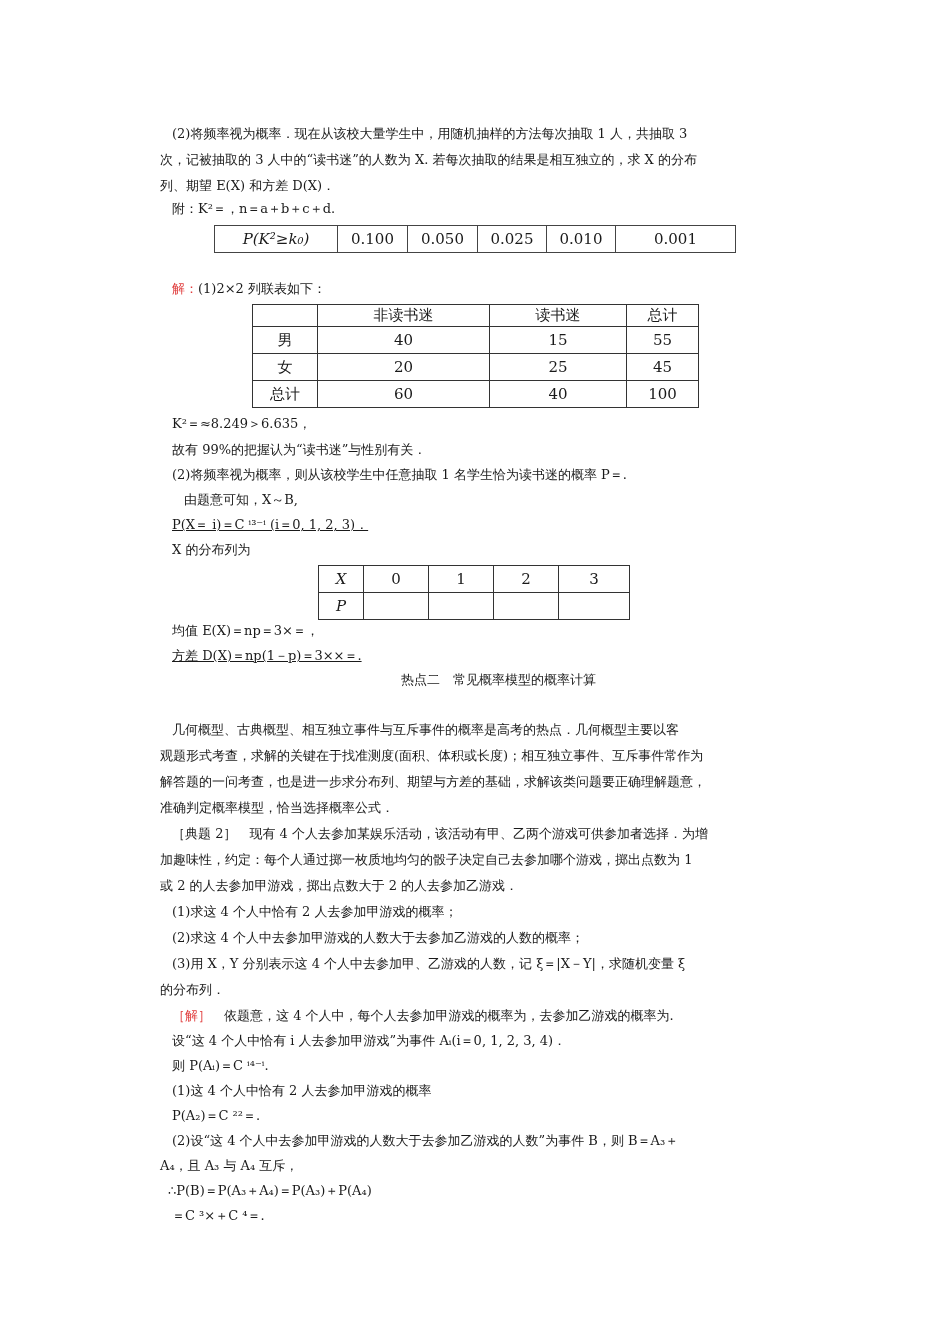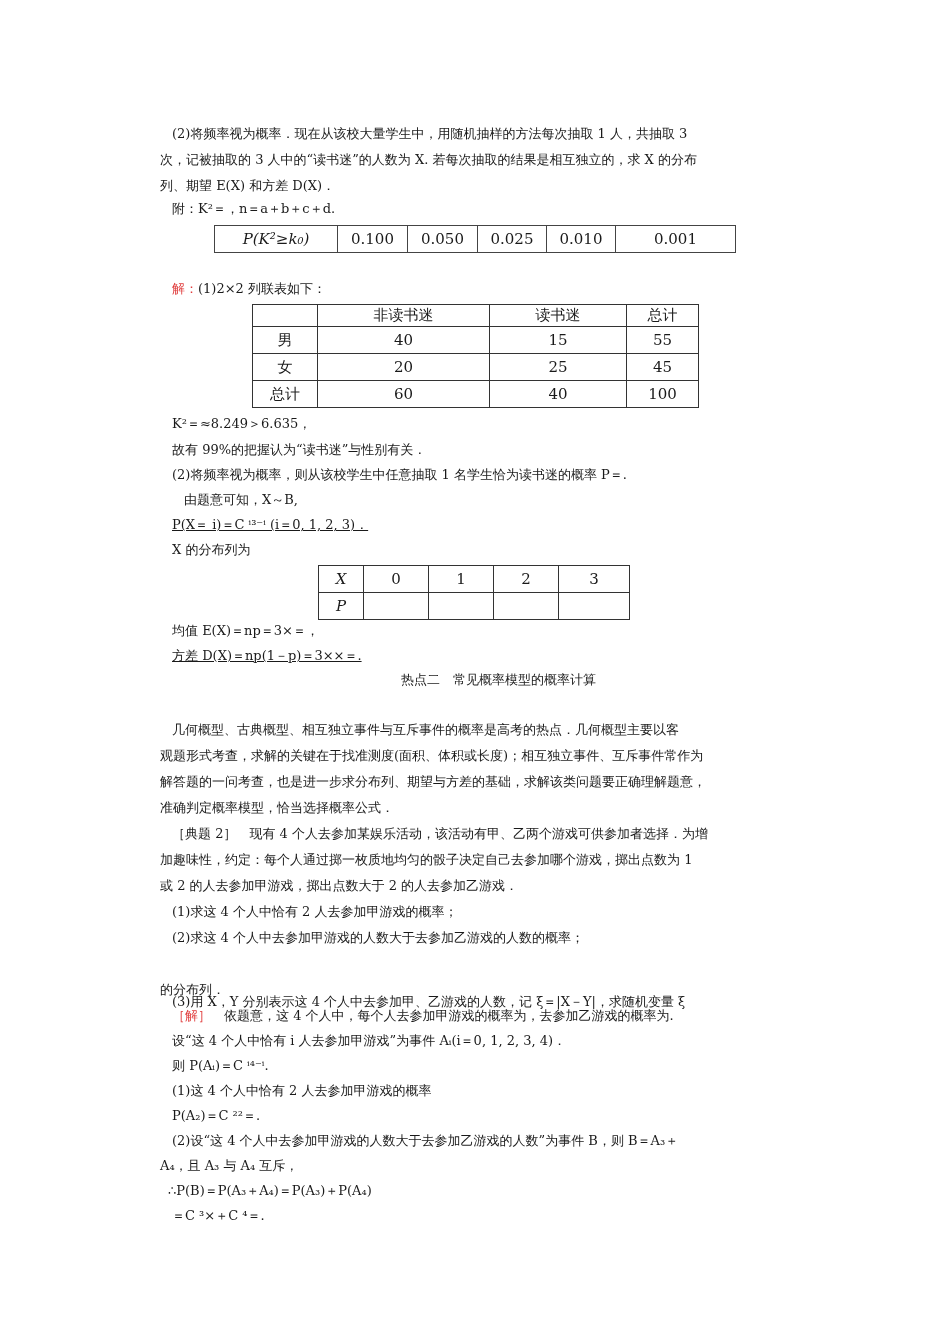--- a/index.html
+++ b/index.html
@@ -99,21 +99,21 @@
 <div class="line" style="left:172px;top:720px;">几何概型、古典概型、相互独立事件与互斥事件的概率是高考的热点．几何概型主要以客</div>
 <div class="line" style="left:160px;top:746px;">观题形式考查，求解的关键在于找准测度(面积、体积或长度)；相互独立事件、互斥事件常作为</div>
 <div class="line" style="left:160px;top:772px;">解答题的一问考查，也是进一步求分布列、期望与方差的基础，求解该类问题要正确理解题意，</div>
 <div class="line" style="left:160px;top:798px;">准确判定概率模型，恰当选择概率公式．</div>
 
 <div class="line" style="left:172px;top:824px;">［典题 2］　现有 4 个人去参加某娱乐活动，该活动有甲、乙两个游戏可供参加者选择．为增</div>
 <div class="line" style="left:160px;top:850px;">加趣味性，约定：每个人通过掷一枚质地均匀的骰子决定自己去参加哪个游戏，掷出点数为 1</div>
 <div class="line" style="left:160px;top:876px;">或 2 的人去参加甲游戏，掷出点数大于 2 的人去参加乙游戏．</div>
 <div class="line" style="left:172px;top:902px;">(1)求这 4 个人中恰有 2 人去参加甲游戏的概率；</div>
 <div class="line" style="left:172px;top:928px;">(2)求这 4 个人中去参加甲游戏的人数大于去参加乙游戏的人数的概率；</div>
-<div class="line" style="left:172px;top:954px;margin-top:38px;">(3)用 X，Y 分别表示这 4 个人中去参加甲、乙游戏的人数，记 ξ＝|X－Y|，求随机变量 ξ</div>
+<div class="line" style="left:172px;top:954px;">(3)用 X，Y 分别表示这 4 个人中去参加甲、乙游戏的人数，记 ξ＝|X－Y|，求随机变量 ξ</div>
 <div class="line" style="left:160px;top:980px;">的分布列．</div>
 
 <div class="line" style="left:172px;top:1006px;">
   <span class="red">［解］</span><span>　依题意，这 4 个人中，每个人去参加甲游戏的概率为，去参加乙游戏的概率为.</span>
 </div>
 <div class="line" style="left:172px;top:1031px;">设“这 4 个人中恰有 i 人去参加甲游戏”为事件 Aᵢ(i＝0, 1, 2, 3, 4)．</div>
 <div class="line" style="left:172px;top:1056px;">则 P(Aᵢ)＝C ⁱ⁴⁻ⁱ.</div>
 <div class="line" style="left:172px;top:1081px;">(1)这 4 个人中恰有 2 人去参加甲游戏的概率</div>
 <div class="line" style="left:172px;top:1106px;">P(A₂)＝C ²²＝.</div>
 <div class="line" style="left:172px;top:1131px;">(2)设“这 4 个人中去参加甲游戏的人数大于去参加乙游戏的人数”为事件 B，则 B＝A₃＋</div>

